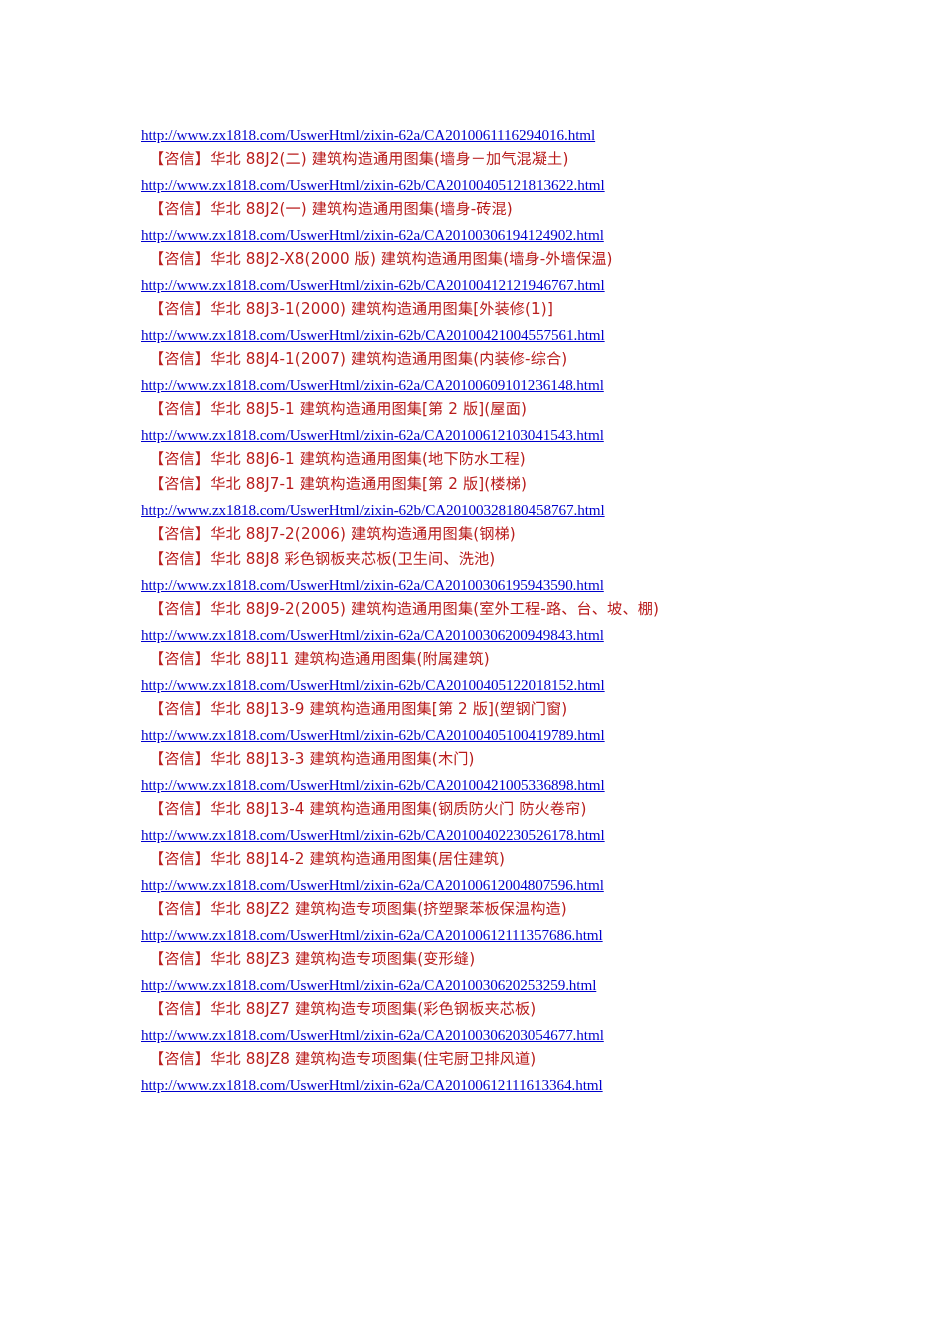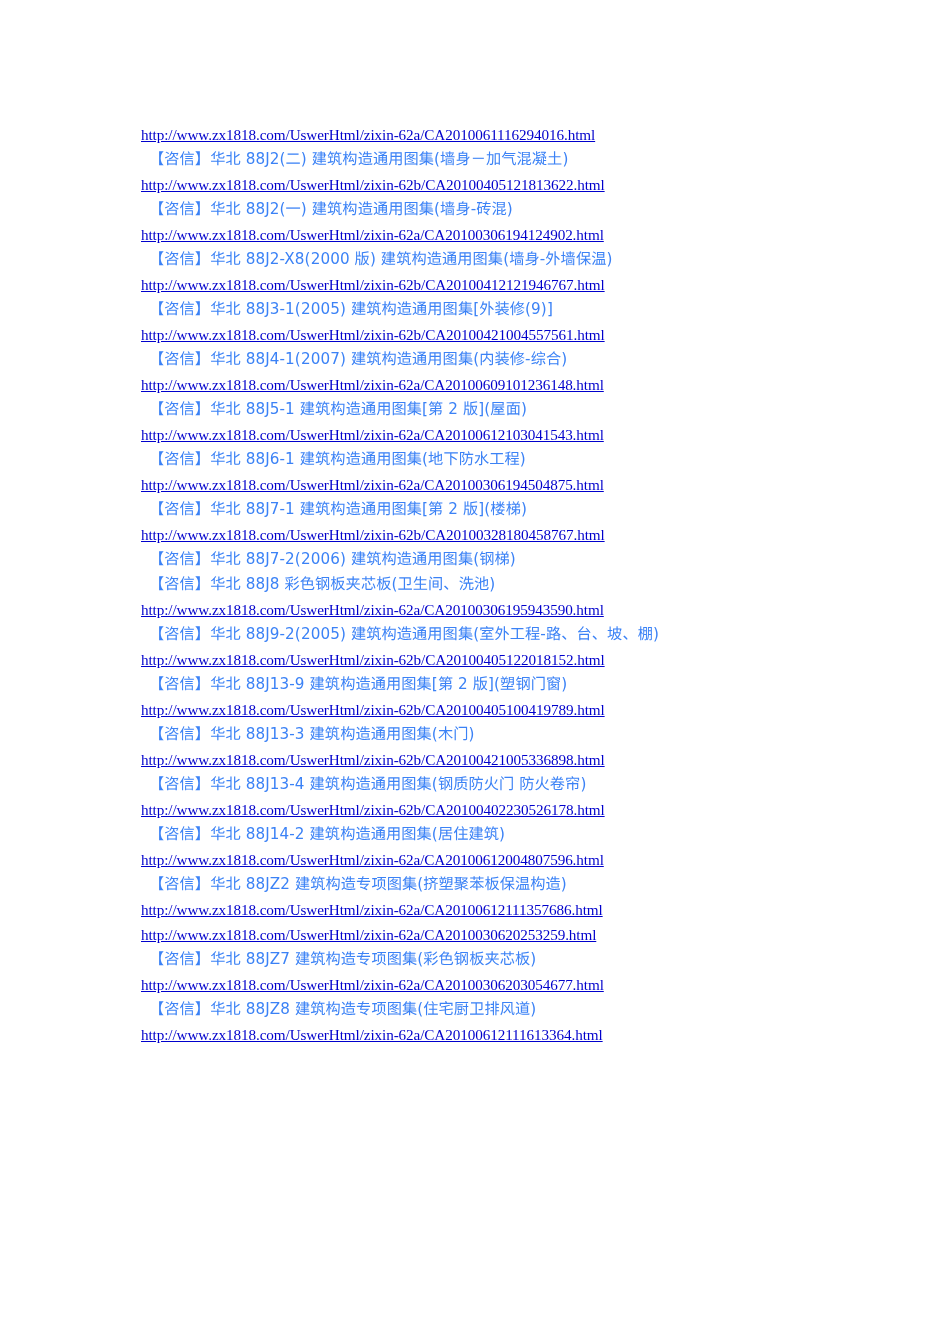--- a/index.html
+++ b/index.html
@@ -43,21 +43,21 @@
     color: #0000cc;
     text-decoration: underline;
     text-underline-offset: 1px;
     font-family: "Liberation Serif", "DejaVu Serif", serif;
     cursor: pointer;
   }
   .title-line {
     font-size: 15.2px;
     line-height: 25px;
     white-space: nowrap;
-    color: #3b82f6;
+    color: #b91c1c;
     text-indent: 8px;
     letter-spacing: 0.1px;
     font-family: "DejaVu Sans", "Liberation Sans", sans-serif;
   }
 </style>
 </head>
 <body>
 
 <div class="page">
   <div class="content">
@@ -68,48 +68,51 @@
       <div class="entry">
         <div class="url-line"><a class="url-link" href="#">http://www.zx1818.com/UswerHtml/zixin-62b/CA20100405121813622.html</a></div>
         <div class="title-line">【咨信】华北 88J2(一) 建筑构造通用图集(墙身-砖混)</div>
       </div>
       <div class="entry">
         <div class="url-line"><a class="url-link" href="#">http://www.zx1818.com/UswerHtml/zixin-62a/CA20100306194124902.html</a></div>
         <div class="title-line">【咨信】华北 88J2-X8(2000 版) 建筑构造通用图集(墙身-外墙保温)</div>
       </div>
       <div class="entry">
         <div class="url-line"><a class="url-link" href="#">http://www.zx1818.com/UswerHtml/zixin-62b/CA20100412121946767.html</a></div>
-        <div class="title-line">【咨信】华北 88J3-1(2005) 建筑构造通用图集[外装修(9)]</div>
+        <div class="title-line">【咨信】华北 88J3-1(2000) 建筑构造通用图集[外装修(1)]</div>
       </div>
       <div class="entry">
         <div class="url-line"><a class="url-link" href="#">http://www.zx1818.com/UswerHtml/zixin-62b/CA20100421004557561.html</a></div>
         <div class="title-line">【咨信】华北 88J4-1(2007) 建筑构造通用图集(内装修-综合)</div>
       </div>
       <div class="entry">
         <div class="url-line"><a class="url-link" href="#">http://www.zx1818.com/UswerHtml/zixin-62a/CA20100609101236148.html</a></div>
         <div class="title-line">【咨信】华北 88J5-1 建筑构造通用图集[第 2 版](屋面)</div>
       </div>
       <div class="entry">
         <div class="url-line"><a class="url-link" href="#">http://www.zx1818.com/UswerHtml/zixin-62a/CA20100612103041543.html</a></div>
         <div class="title-line">【咨信】华北 88J6-1 建筑构造通用图集(地下防水工程)</div>
       </div>
       <div class="entry">
-        <div class="url-line"><a class="url-link" href="#">http://www.zx1818.com/UswerHtml/zixin-62a/CA20100306194504875.html</a></div>
         <div class="title-line">【咨信】华北 88J7-1 建筑构造通用图集[第 2 版](楼梯)</div>
       </div>
       <div class="entry">
         <div class="url-line"><a class="url-link" href="#">http://www.zx1818.com/UswerHtml/zixin-62b/CA20100328180458767.html</a></div>
         <div class="title-line">【咨信】华北 88J7-2(2006) 建筑构造通用图集(钢梯)</div>
       </div>
       <div class="entry">
         <div class="title-line">【咨信】华北 88J8 彩色钢板夹芯板(卫生间、洗池)</div>
       </div>
       <div class="entry">
         <div class="url-line"><a class="url-link" href="#">http://www.zx1818.com/UswerHtml/zixin-62a/CA20100306195943590.html</a></div>
         <div class="title-line">【咨信】华北 88J9-2(2005) 建筑构造通用图集(室外工程-路、台、坡、棚)</div>
+      </div>
+      <div class="entry">
+        <div class="url-line"><a class="url-link" href="#">http://www.zx1818.com/UswerHtml/zixin-62a/CA20100306200949843.html</a></div>
+        <div class="title-line">【咨信】华北 88J11 建筑构造通用图集(附属建筑)</div>
       </div>
       <div class="entry">
         <div class="url-line"><a class="url-link" href="#">http://www.zx1818.com/UswerHtml/zixin-62b/CA20100405122018152.html</a></div>
         <div class="title-line">【咨信】华北 88J13-9 建筑构造通用图集[第 2 版](塑钢门窗)</div>
       </div>
       <div class="entry">
         <div class="url-line"><a class="url-link" href="#">http://www.zx1818.com/UswerHtml/zixin-62b/CA20100405100419789.html</a></div>
         <div class="title-line">【咨信】华北 88J13-3 建筑构造通用图集(木门)</div>
       </div>
       <div class="entry">
@@ -119,20 +122,21 @@
       <div class="entry">
         <div class="url-line"><a class="url-link" href="#">http://www.zx1818.com/UswerHtml/zixin-62b/CA20100402230526178.html</a></div>
         <div class="title-line">【咨信】华北 88J14-2 建筑构造通用图集(居住建筑)</div>
       </div>
       <div class="entry">
         <div class="url-line"><a class="url-link" href="#">http://www.zx1818.com/UswerHtml/zixin-62a/CA20100612004807596.html</a></div>
         <div class="title-line">【咨信】华北 88JZ2 建筑构造专项图集(挤塑聚苯板保温构造)</div>
       </div>
       <div class="entry">
         <div class="url-line"><a class="url-link" href="#">http://www.zx1818.com/UswerHtml/zixin-62a/CA20100612111357686.html</a></div>
+        <div class="title-line">【咨信】华北 88JZ3 建筑构造专项图集(变形缝)</div>
       </div>
       <div class="entry">
         <div class="url-line"><a class="url-link" href="#">http://www.zx1818.com/UswerHtml/zixin-62a/CA2010030620253259.html</a></div>
         <div class="title-line">【咨信】华北 88JZ7 建筑构造专项图集(彩色钢板夹芯板)</div>
       </div>
       <div class="entry">
         <div class="url-line"><a class="url-link" href="#">http://www.zx1818.com/UswerHtml/zixin-62a/CA20100306203054677.html</a></div>
         <div class="title-line">【咨信】华北 88JZ8 建筑构造专项图集(住宅厨卫排风道)</div>
       </div>
       <div class="entry">

